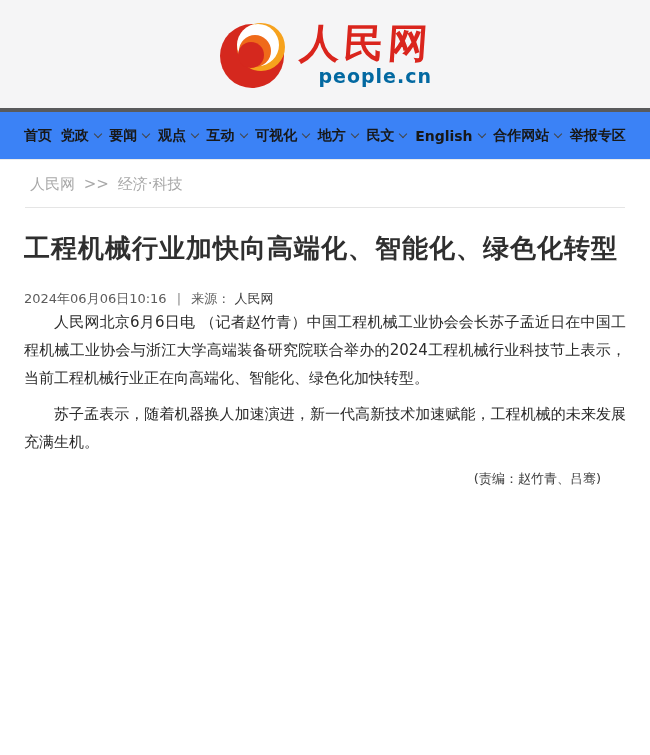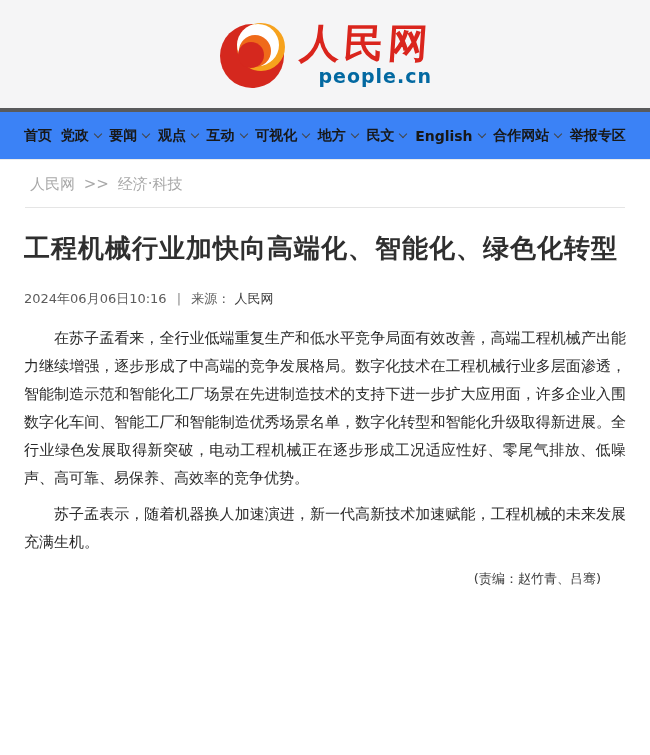--- a/index.html
+++ b/index.html
@@ -90,21 +90,20 @@
     font-size: 26px;
     font-weight: 700;
     color: #2f2f2f;
     letter-spacing: 1px;
     line-height: 36px;
     margin-bottom: 24px;
   }
   .article-meta {
     font-size: 13px;
     color: #5c5c5c;
-    margin-bottom: 16px;
   }
   .article-meta .pipe { margin: 0 6px; color: #8a8a8a; }
   .article-meta a { color: #3b3b3b; text-decoration: none; cursor: pointer; }
 
   .article-body p {
     font-size: 15px;
     line-height: 28px;
     color: #2b2b2b;
     text-align: justify;
     text-indent: 2em;
@@ -198,18 +197,18 @@
   <h1 class="article-title">工程机械行业加快向高端化、智能化、绿色化转型</h1>
 
   <div class="article-meta">
     <span>2024年06月06日10:16</span>
     <span class="pipe">|</span>
     <span>来源：</span>
     <a>人民网</a>
   </div>
 
   <div class="article-body">
-    <p>在苏子孟看来，全行业低端重复生产和低水平竞争局面有效改善，高端工程机械产出能力继续增强，逐步形成了中高端的竞争发展格局。数字化技术在工程机械行业多层面渗透，智能制造示范和智能化工厂场景在先进制造技术的支持下进一步扩大应用面，许多企业入围数字化车间、智能工厂和智能制造优秀场景名单，数字化转型和智能化升级取得新进展。全行业绿色发展取得新突破，电动工程机械正在逐步形成工况适应性好、零尾气排放、低噪声、高可靠、易保养、高效率的竞争优势。</p>
+    <p>人民网北京6月6日电 （记者赵竹青）中国工程机械工业协会会长苏子孟近日在中国工程机械工业协会与浙江大学高端装备研究院联合举办的2024工程机械行业科技节上表示，当前工程机械行业正在向高端化、智能化、绿色化加快转型。</p>
     <p>苏子孟表示，随着机器换人加速演进，新一代高新技术加速赋能，工程机械的未来发展充满生机。</p>
   </div>
 
   <div class="editor-note">(责编：赵竹青、吕骞)</div>
 </main>
 
 </body></html>

